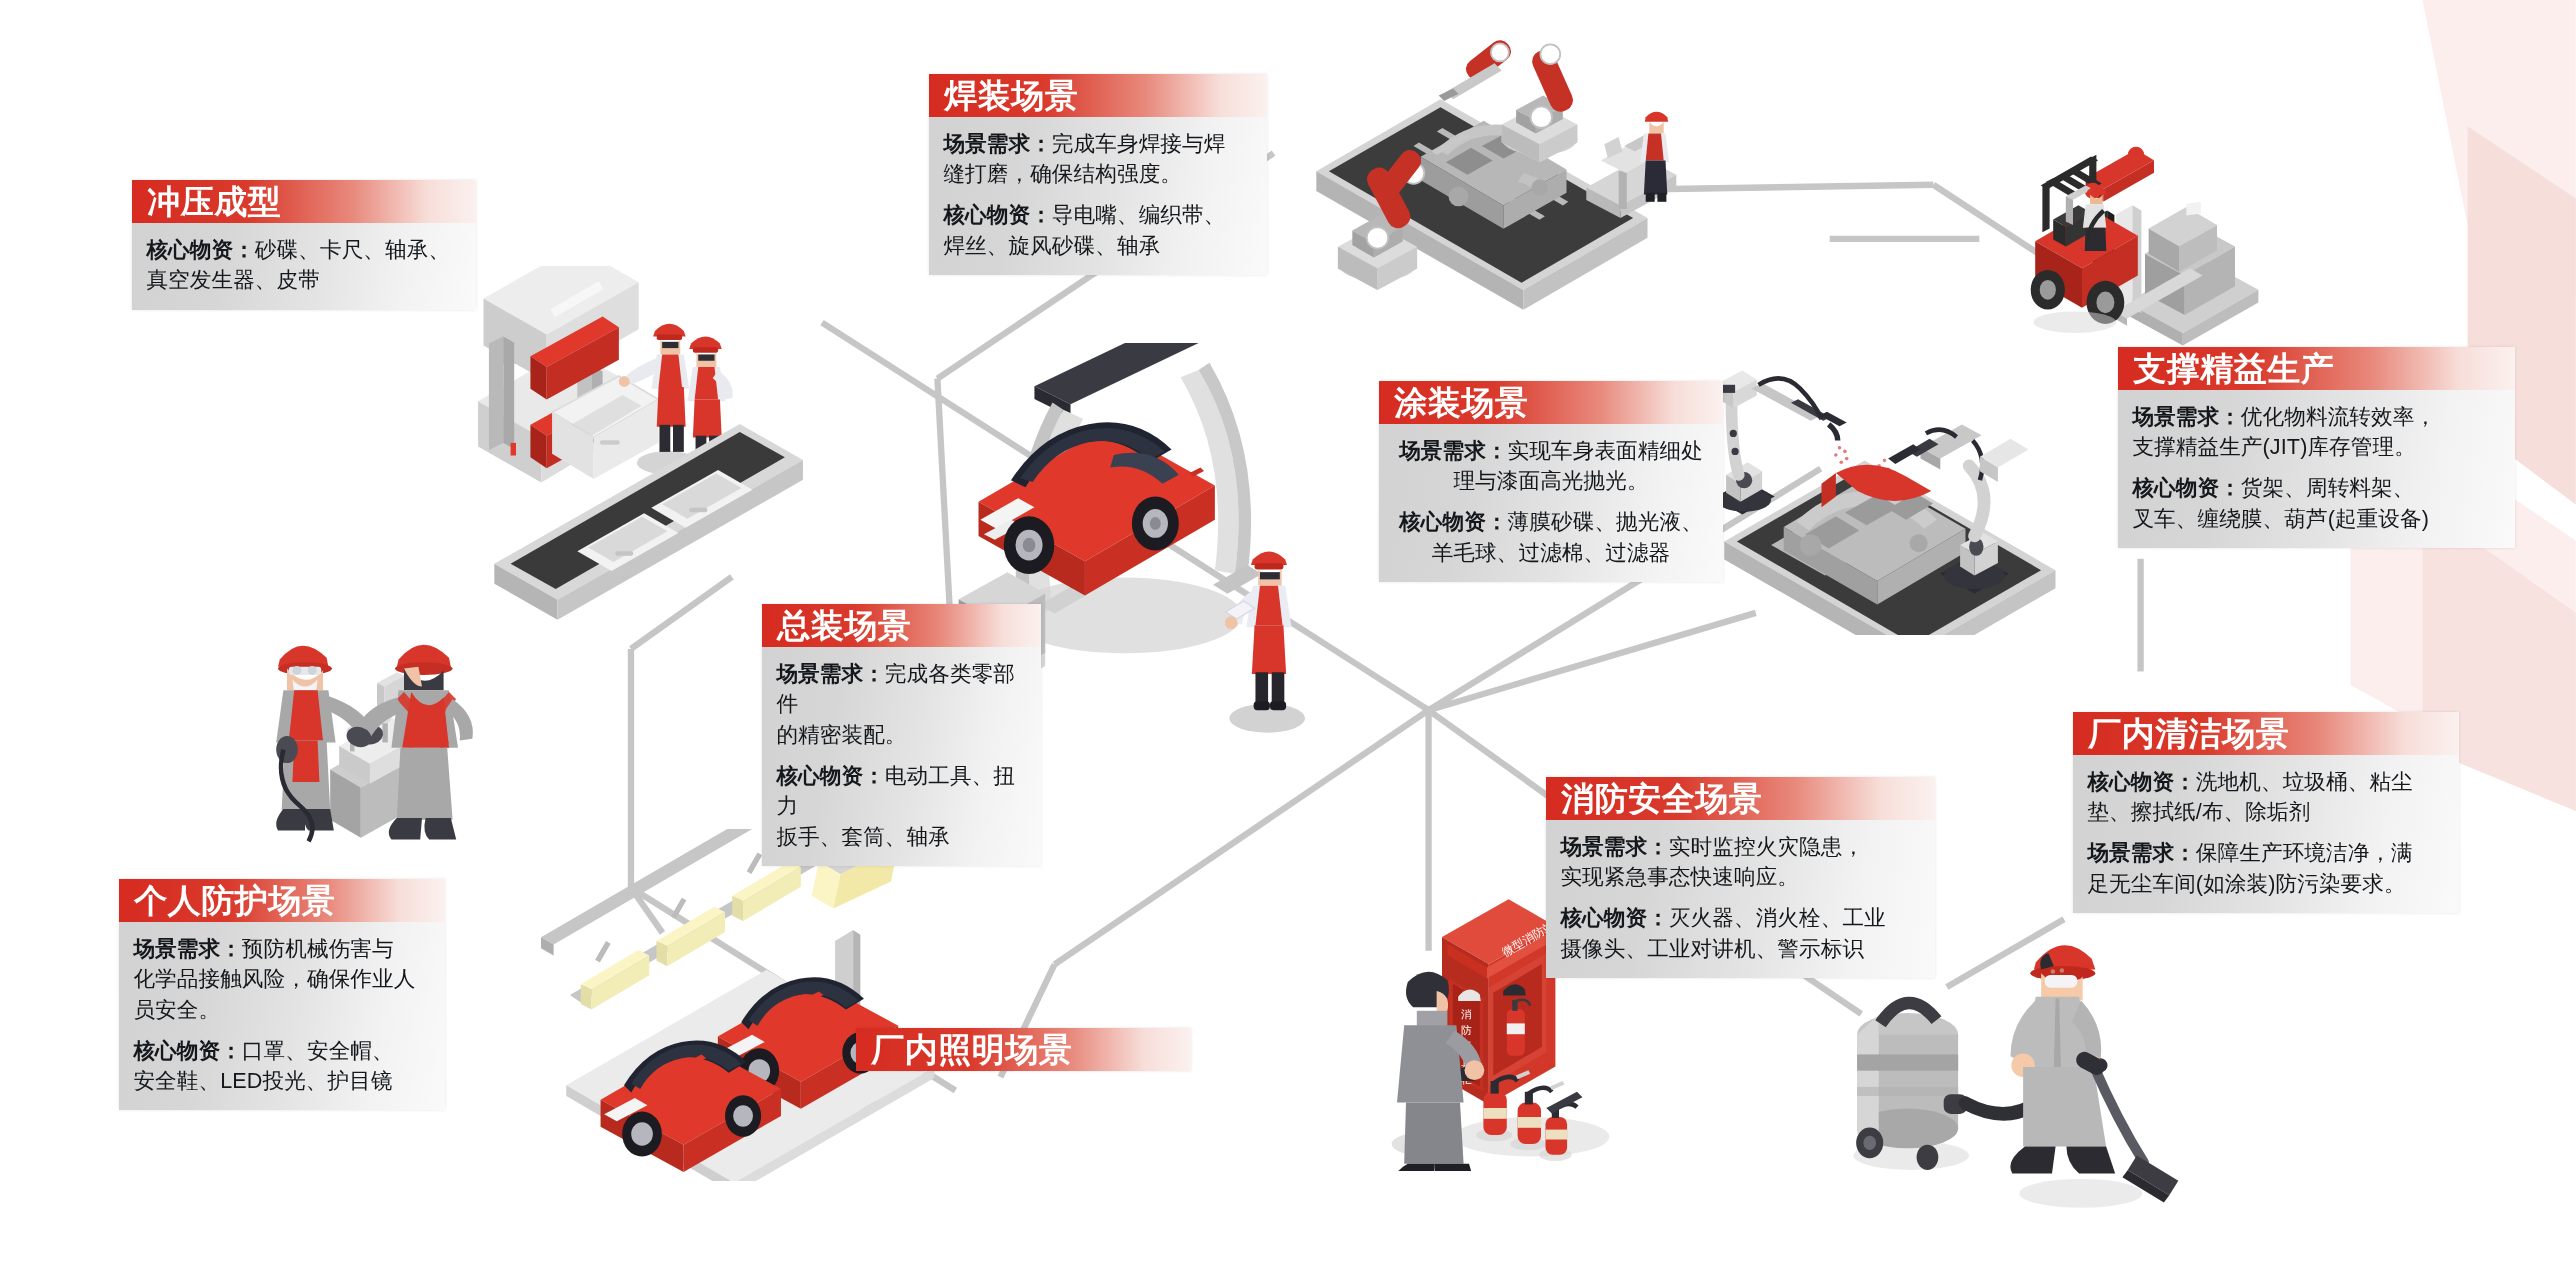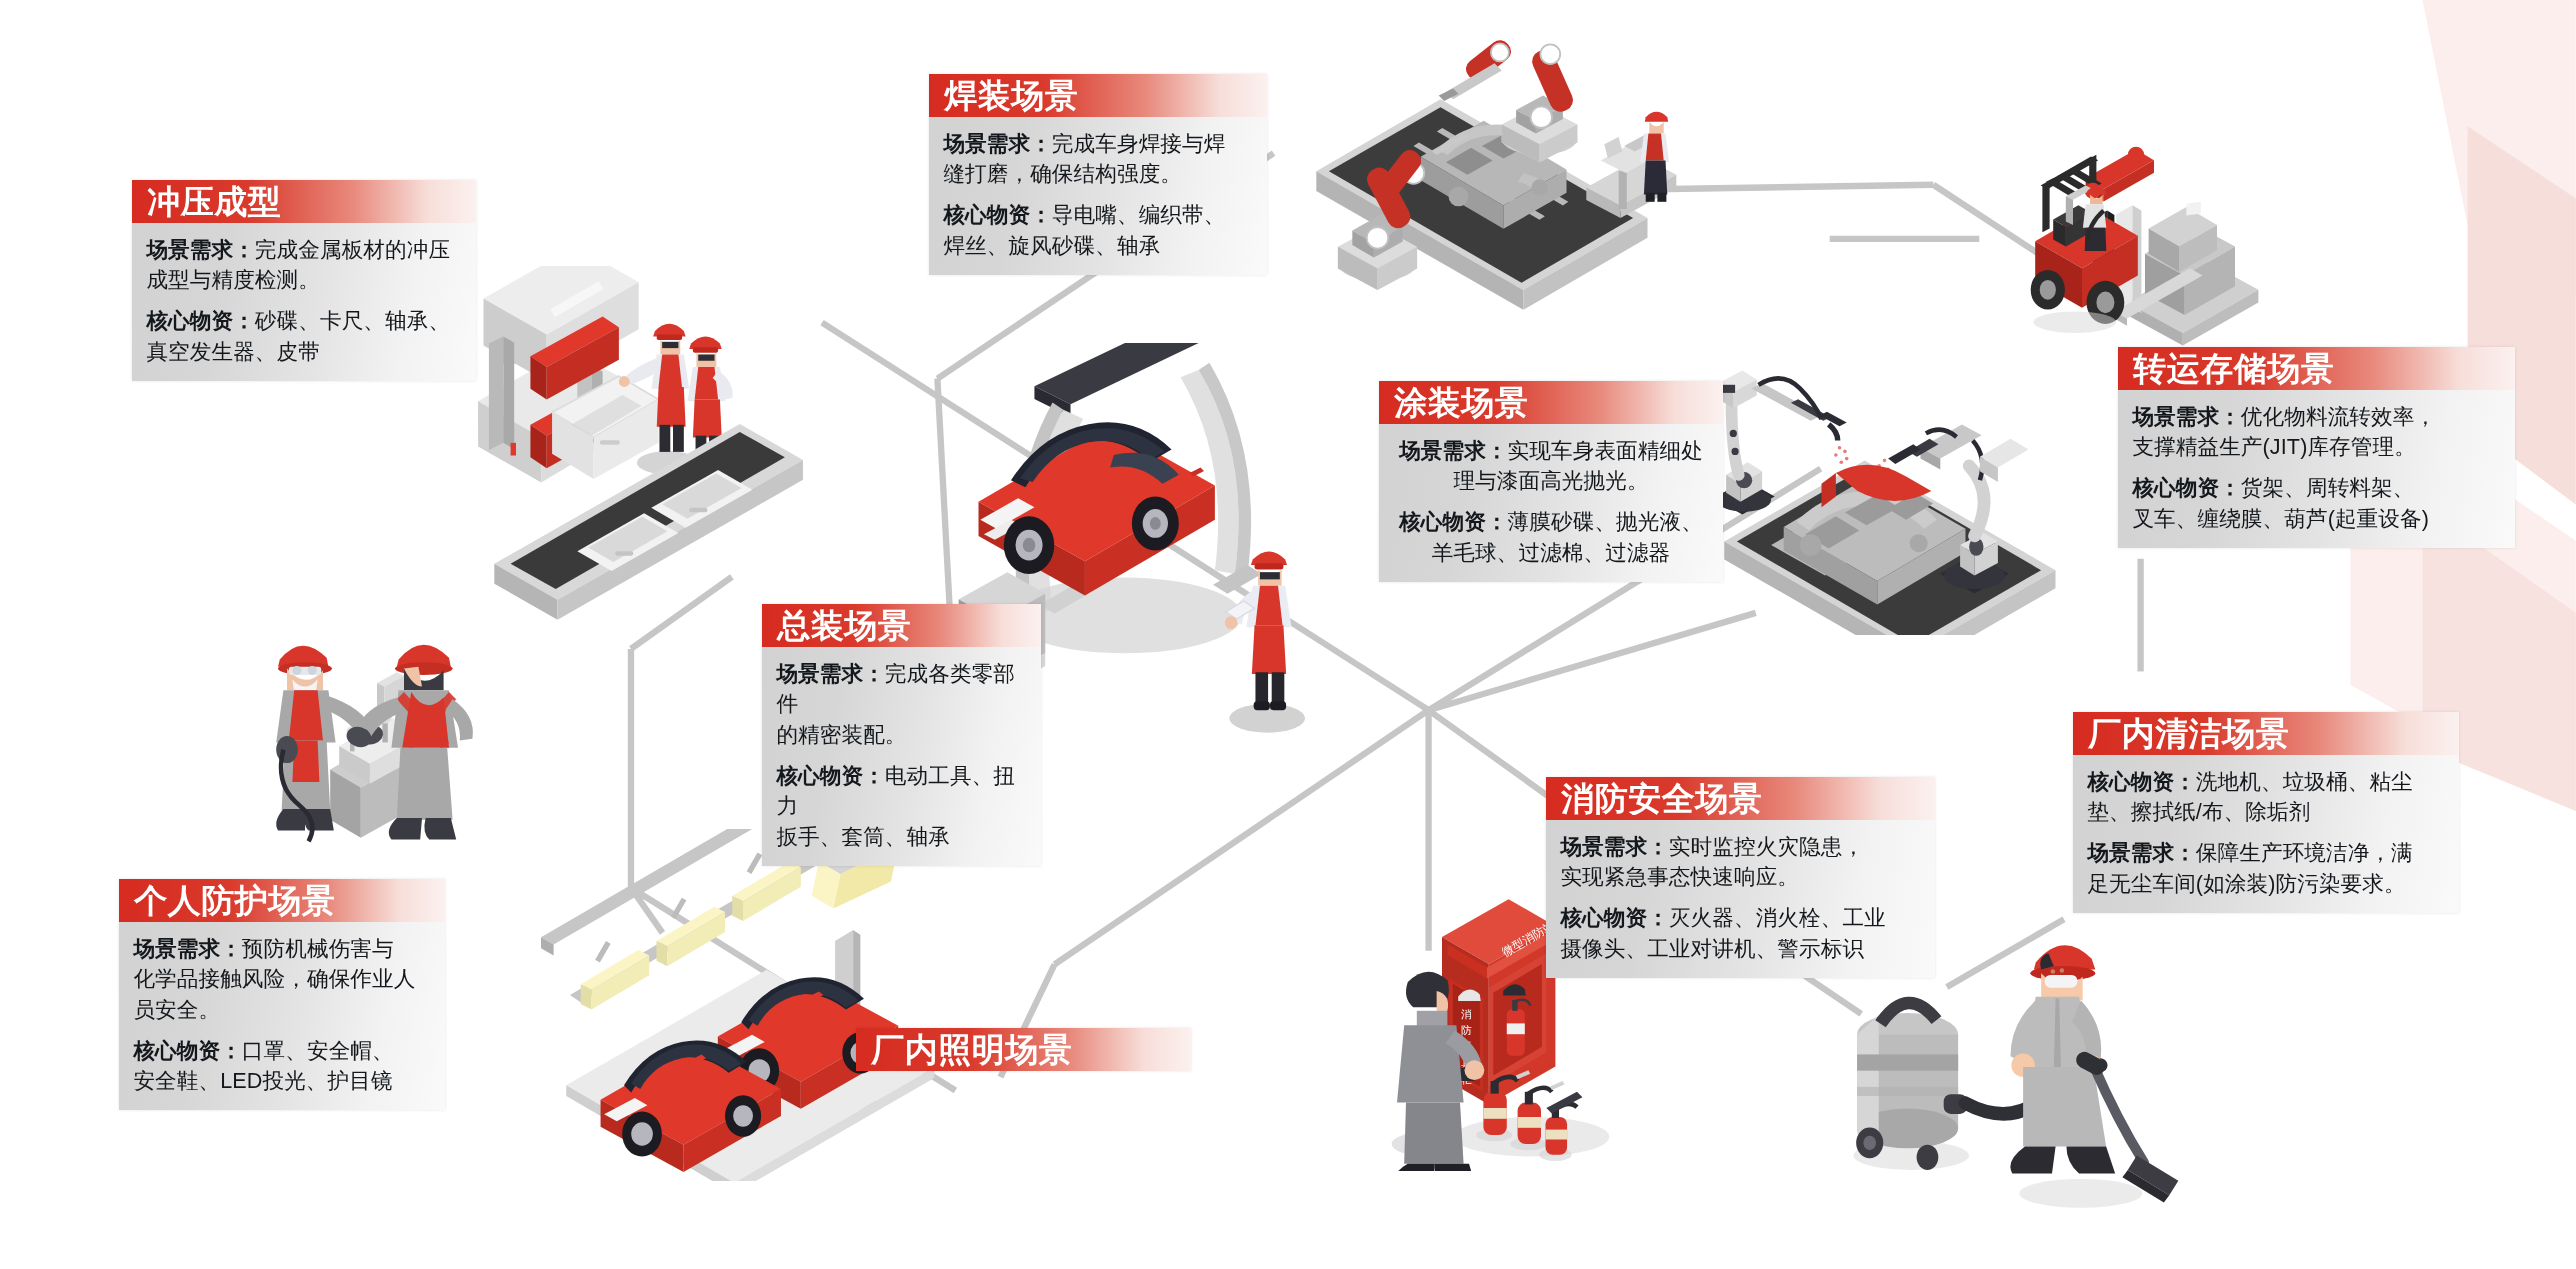--- a/index.html
+++ b/index.html
@@ -692,22 +692,20 @@
       <polygon points="140,258 186,286 176,302 130,274" fill="#3c3c42"></polygon>
       <polygon points="130,274 176,302 170,310 124,282" fill="#2a2a30"></polygon>
     </g>
   </svg>
 
   <div class="card" style="left:132px;top:180px;width:344px;">
     <div class="card-head">
       <span>冲压成型</span>
     </div>
     <div class="card-body">
-      <p class="para"><b>场景需求：</b><span>完成金属板材的冲压
-成型与精度检测。</span></p>
       <p class="para"><b>核心物资：</b><span>砂碟、卡尺、轴承、
 真空发生器、皮带</span></p>
     </div>
   </div>
 
   <div class="card" style="left:929px;top:74px;width:338px;">
     <div class="card-head">
       <span>焊装场景</span>
     </div>
     <div class="card-body">
@@ -725,21 +723,21 @@
     <div class="card-body">
       <p class="para"><b>场景需求：</b><span>实现车身表面精细处
 理与漆面高光抛光。</span></p>
       <p class="para"><b>核心物资：</b><span>薄膜砂碟、抛光液、
 羊毛球、过滤棉、过滤器</span></p>
     </div>
   </div>
 
   <div class="card" style="left:2118px;top:347px;width:397px;">
     <div class="card-head">
-      <span>转运存储场景</span>
+      <span>支撑精益生产</span>
     </div>
     <div class="card-body">
       <p class="para"><b>场景需求：</b><span>优化物料流转效率，
 支撑精益生产(JIT)库存管理。</span></p>
       <p class="para"><b>核心物资：</b><span>货架、周转料架、
 叉车、缠绕膜、葫芦(起重设备)</span></p>
     </div>
   </div>
 
   <div class="card" style="left:726px;top:604px;width:315px;padding-left:36px;">

